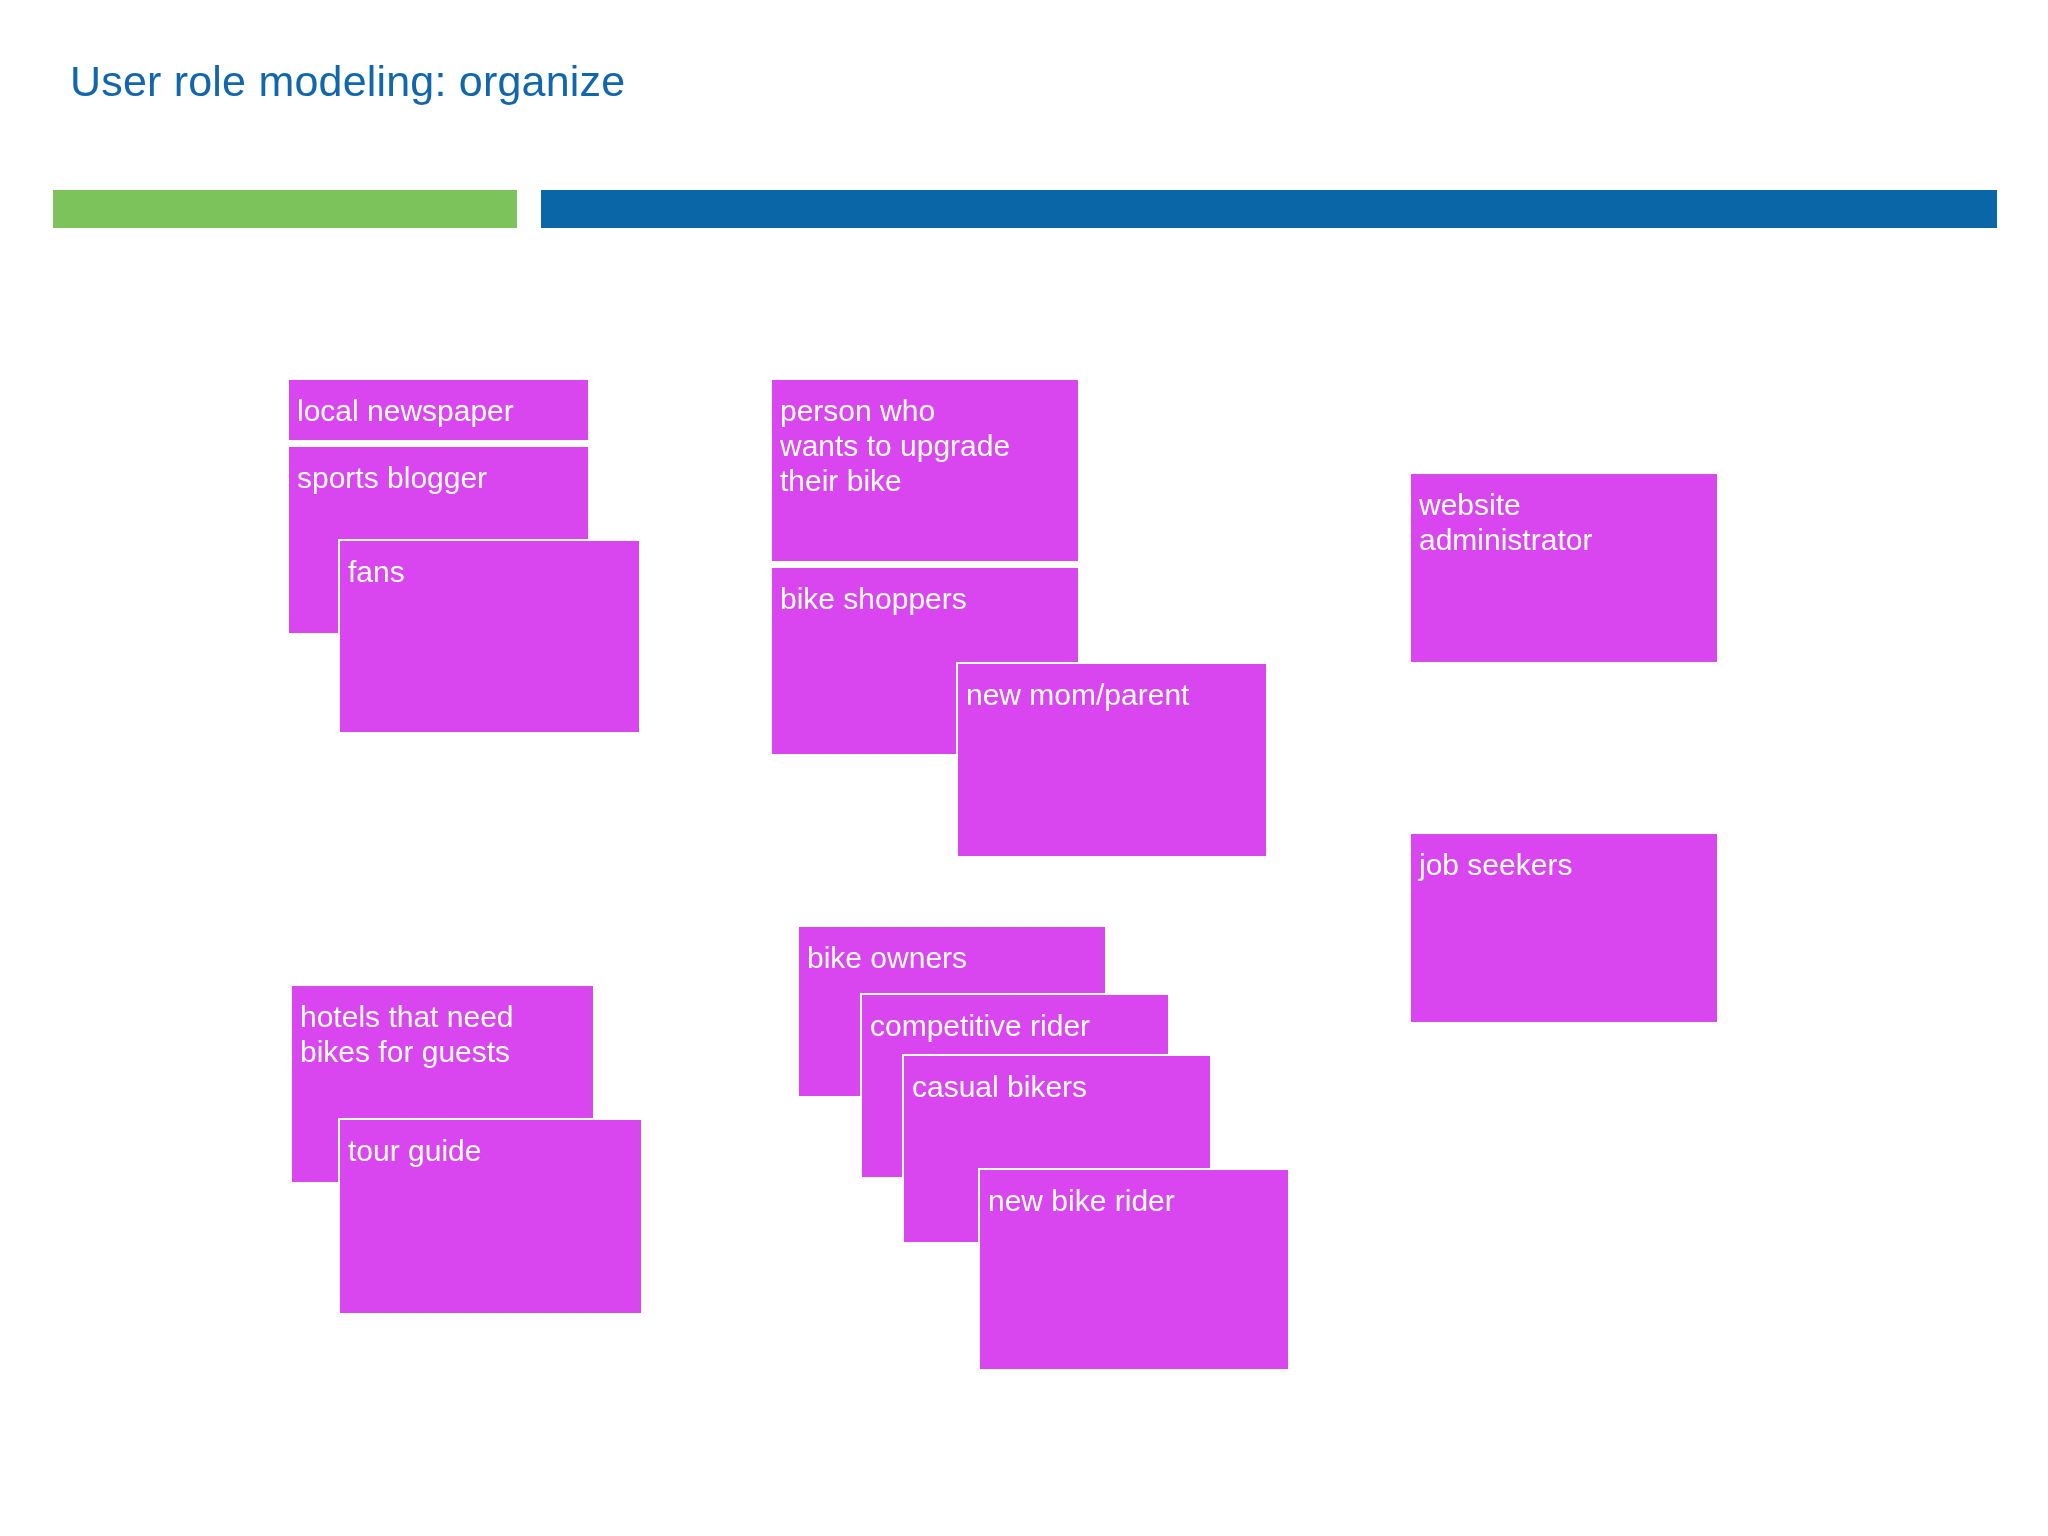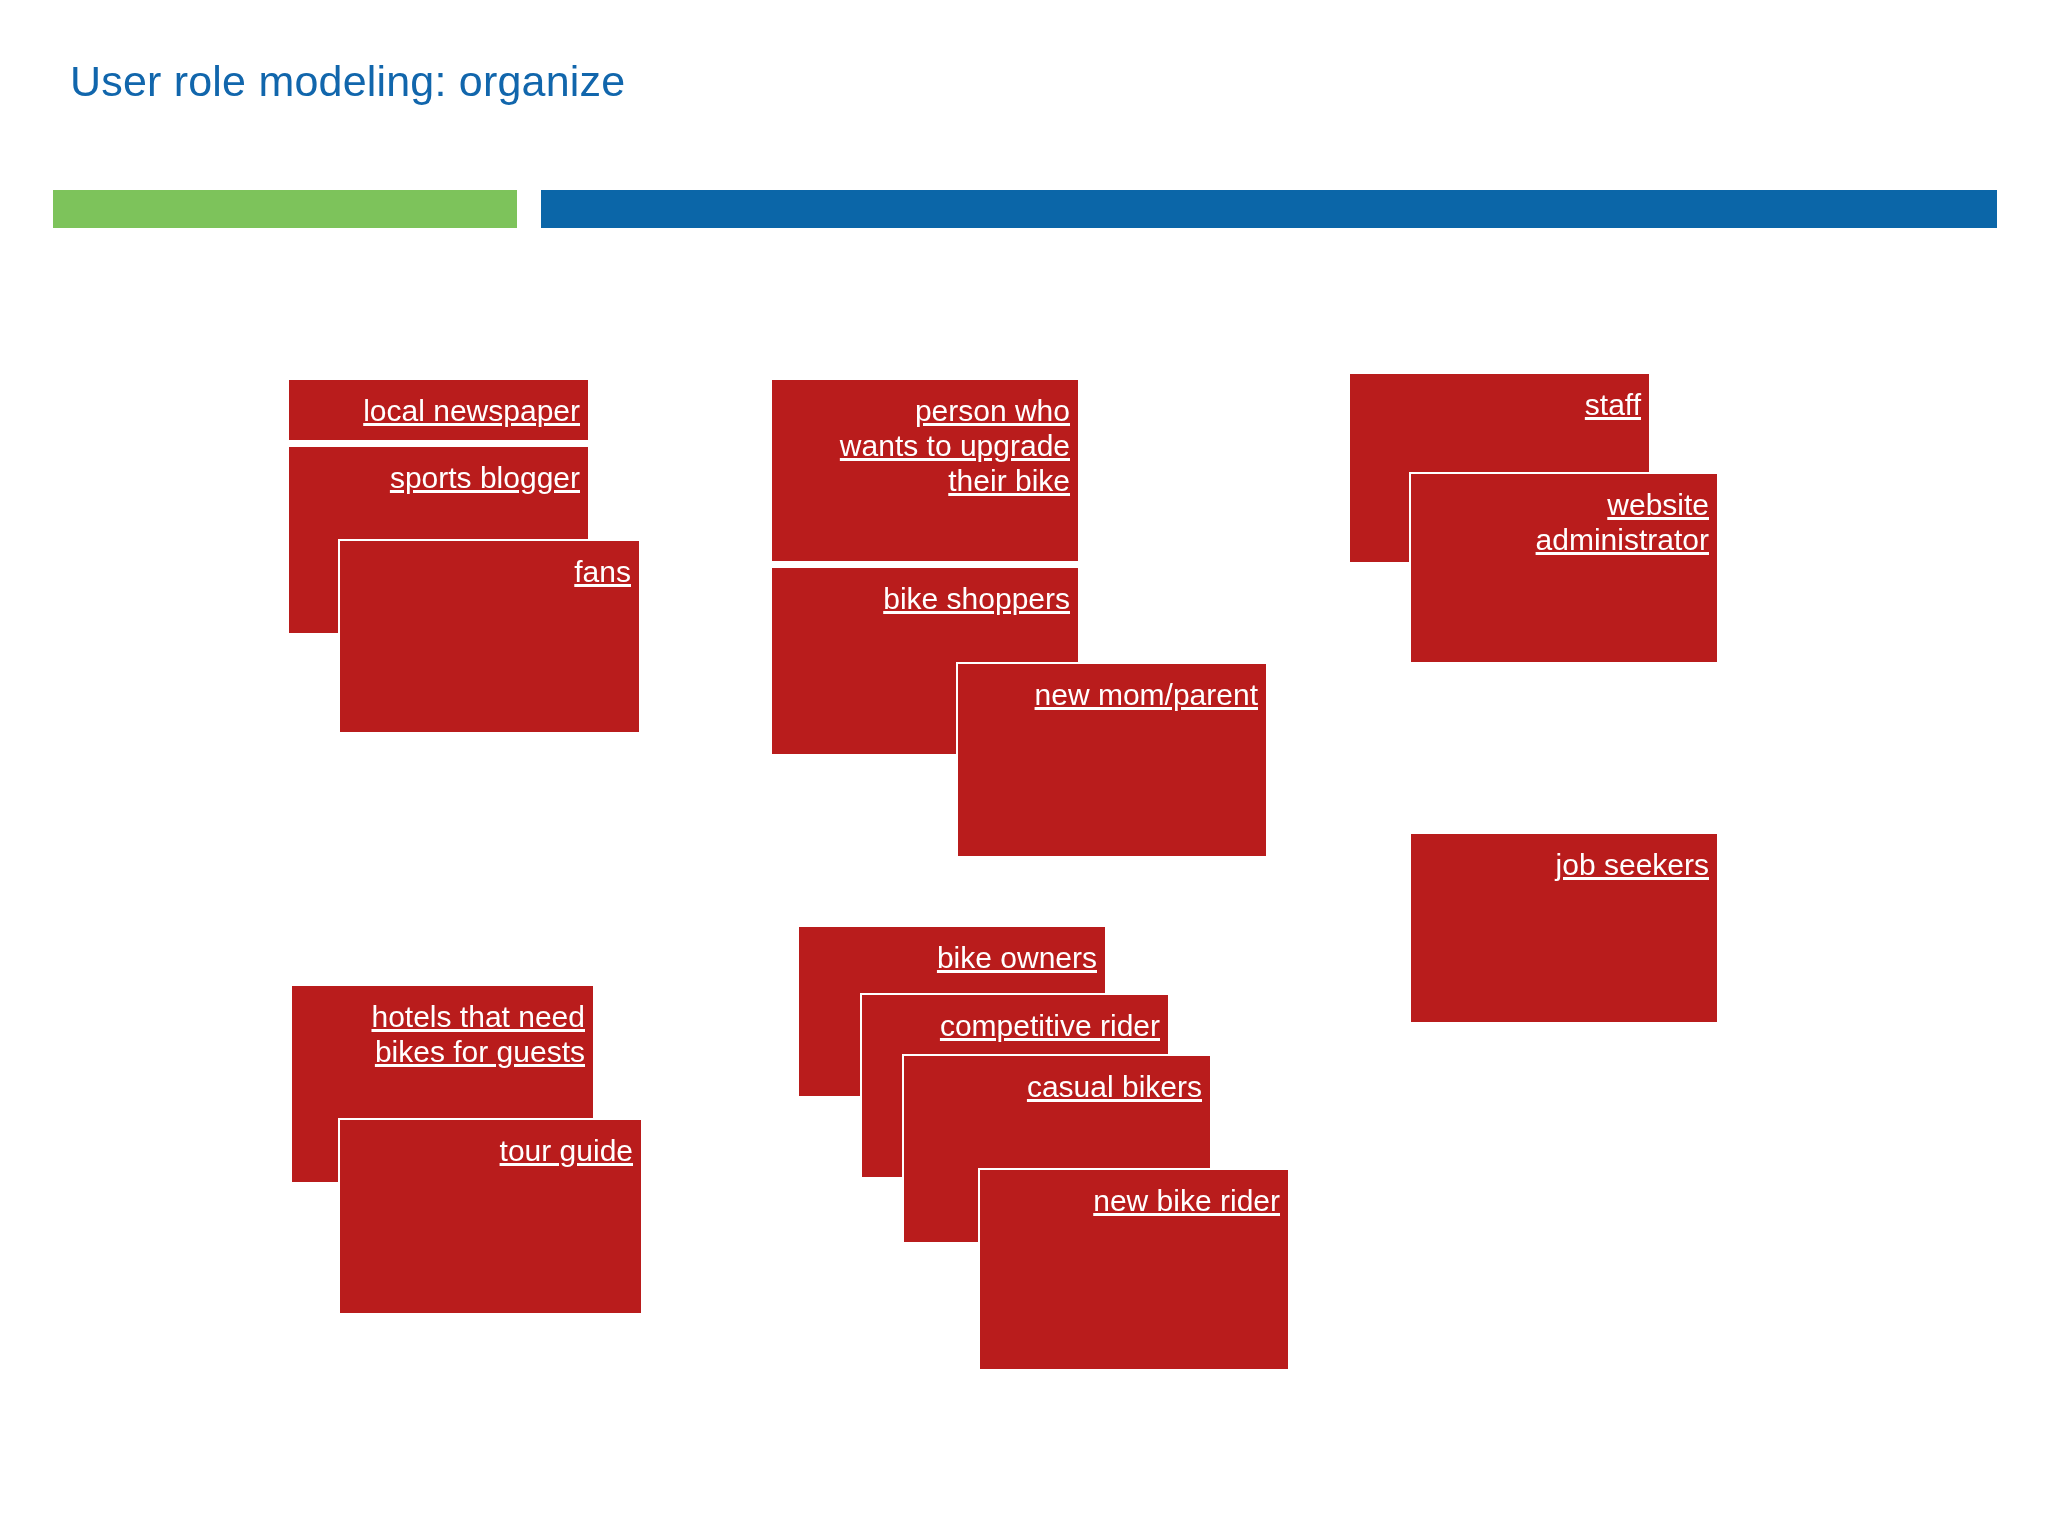--- a/index.html
+++ b/index.html
@@ -43,32 +43,31 @@
   #rule-bar-blue {
     left: 541px;
     top: 190px;
     width: 1456px;
     background: #0B66A8;
   }
 
   
   .card {
     position: absolute;
-    background: #b91c1c;
+    background: #d946ef;
     box-sizing: border-box;
     border: 2px solid #FFFFFF;
     color: #FFFFFF;
     font-size: 30px;
     line-height: 1.16;
-    text-align: right;
+    text-align: left;
     padding-top: 14px;
     padding-left: 8px;
     padding-right: 8px;
     white-space: pre-line;
-    text-decoration: underline;
   }
 
   
   #card-local-newspaper { left: 287px; top: 378px;  width: 303px; height: 64px; }
   #card-sports-blogger  { left: 287px; top: 445px;  width: 303px; height: 190px; }
   #card-fans            { left: 338px; top: 539px;  width: 303px; height: 195px; }
 
   
   #card-person-upgrade  { left: 770px; top: 378px;  width: 310px; height: 185px; }
   #card-bike-shoppers   { left: 770px; top: 566px;  width: 310px; height: 190px; }
@@ -105,21 +104,20 @@
   <div class="card" id="card-local-newspaper">local newspaper</div>
   <div class="card" id="card-sports-blogger">sports blogger</div>
   <div class="card" id="card-person-upgrade">person who
 wants to upgrade
 their bike</div>
 
   <div class="card" id="card-fans">fans</div>
   <div class="card" id="card-bike-shoppers">bike shoppers</div>
   <div class="card" id="card-new-mom-parent">new mom/parent</div>
 
-  <div class="card" id="card-staff">staff</div>
   <div class="card" id="card-website-admin">website
 administrator</div>
 
   <div class="card" id="card-hotels-bikes">hotels that need
 bikes for guests</div>
   <div class="card" id="card-tour-guide">tour guide</div>
 
   <div class="card" id="card-bike-owners">bike owners</div>
   <div class="card" id="card-competitive">competitive rider</div>
   <div class="card" id="card-casual-bikers">casual bikers</div>

